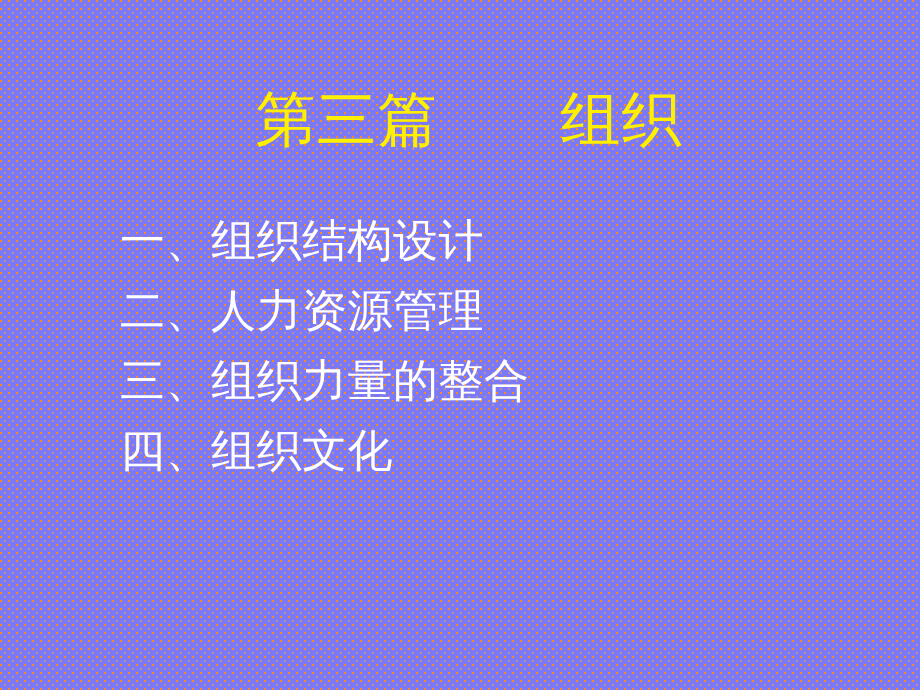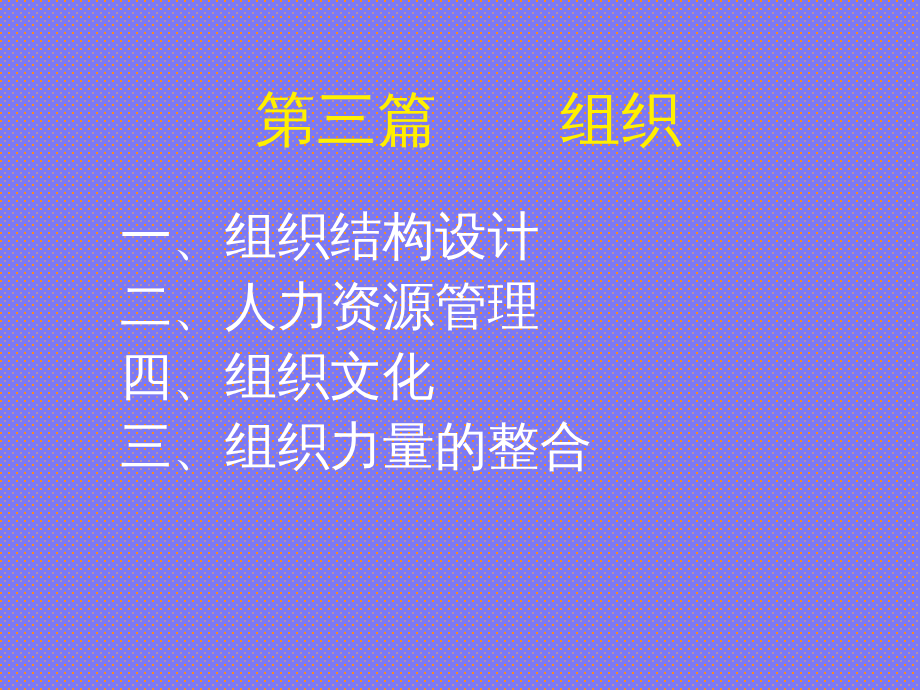--- a/index.html
+++ b/index.html
@@ -55,38 +55,37 @@
   
   #slide-body {
     position: absolute;
     left: 120px;
     top: 206px;
     width: 720px;
   }
 
   .slide-line {
     color: #ffffff;
-    font-size: 52px;
+    font-size: 45px;
     line-height: 70px;
     height: 70px;
     font-weight: 400;
     letter-spacing: 0.5px;
     white-space: pre;
-    font-family: Liberation Mono, monospace;
   }
 </style>
 </head>
 <body>
 
 <div id="slide" style="background-color: rgb(123, 121, 245); padding-left: 18px;">
 
   <div id="slide-texture"></div>
 
   <div id="slide-title" style="color: rgb(255, 240, 0);">第三篇　　组织</div>
 
   <div id="slide-body">
     <div class="slide-line" style="color: rgb(255, 255, 255);">一、组织结构设计</div>
     <div class="slide-line" style="color: #ffffff;">二、人力资源管理</div>
+    <div class="slide-line" style="color: rgb(255, 255, 255);">三、组织力量的整合</div>
     <div class="slide-line" style="color: rgb(255, 255, 255);">四、组织文化</div>
-    <div class="slide-line" style="color: rgb(255, 255, 255);">三、组织力量的整合</div>
   </div>
 
 </div>
 
 </body></html>

